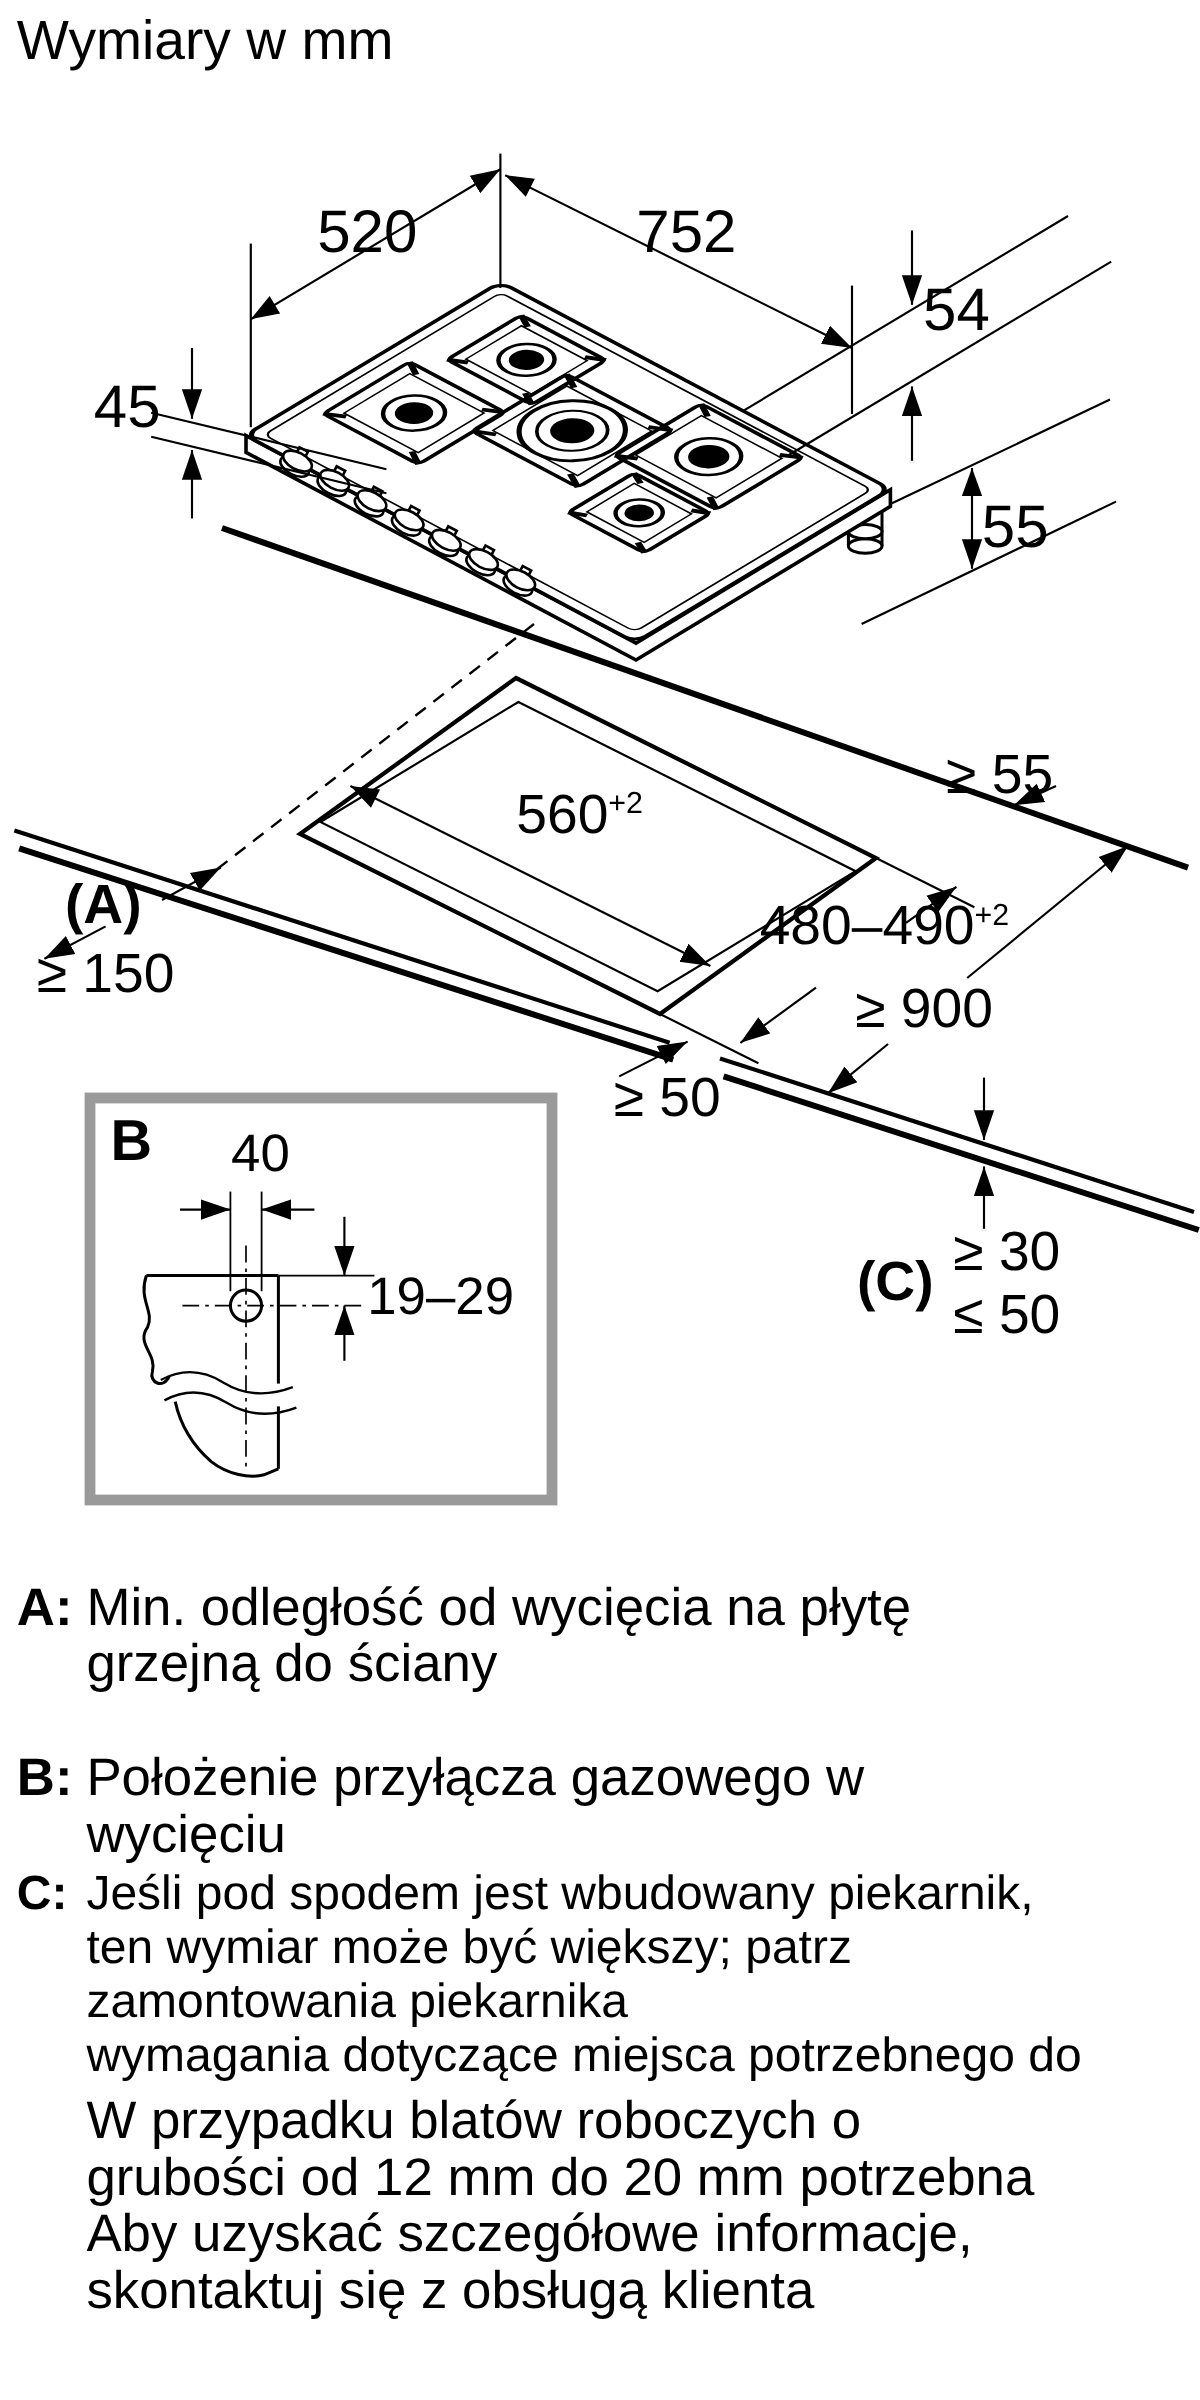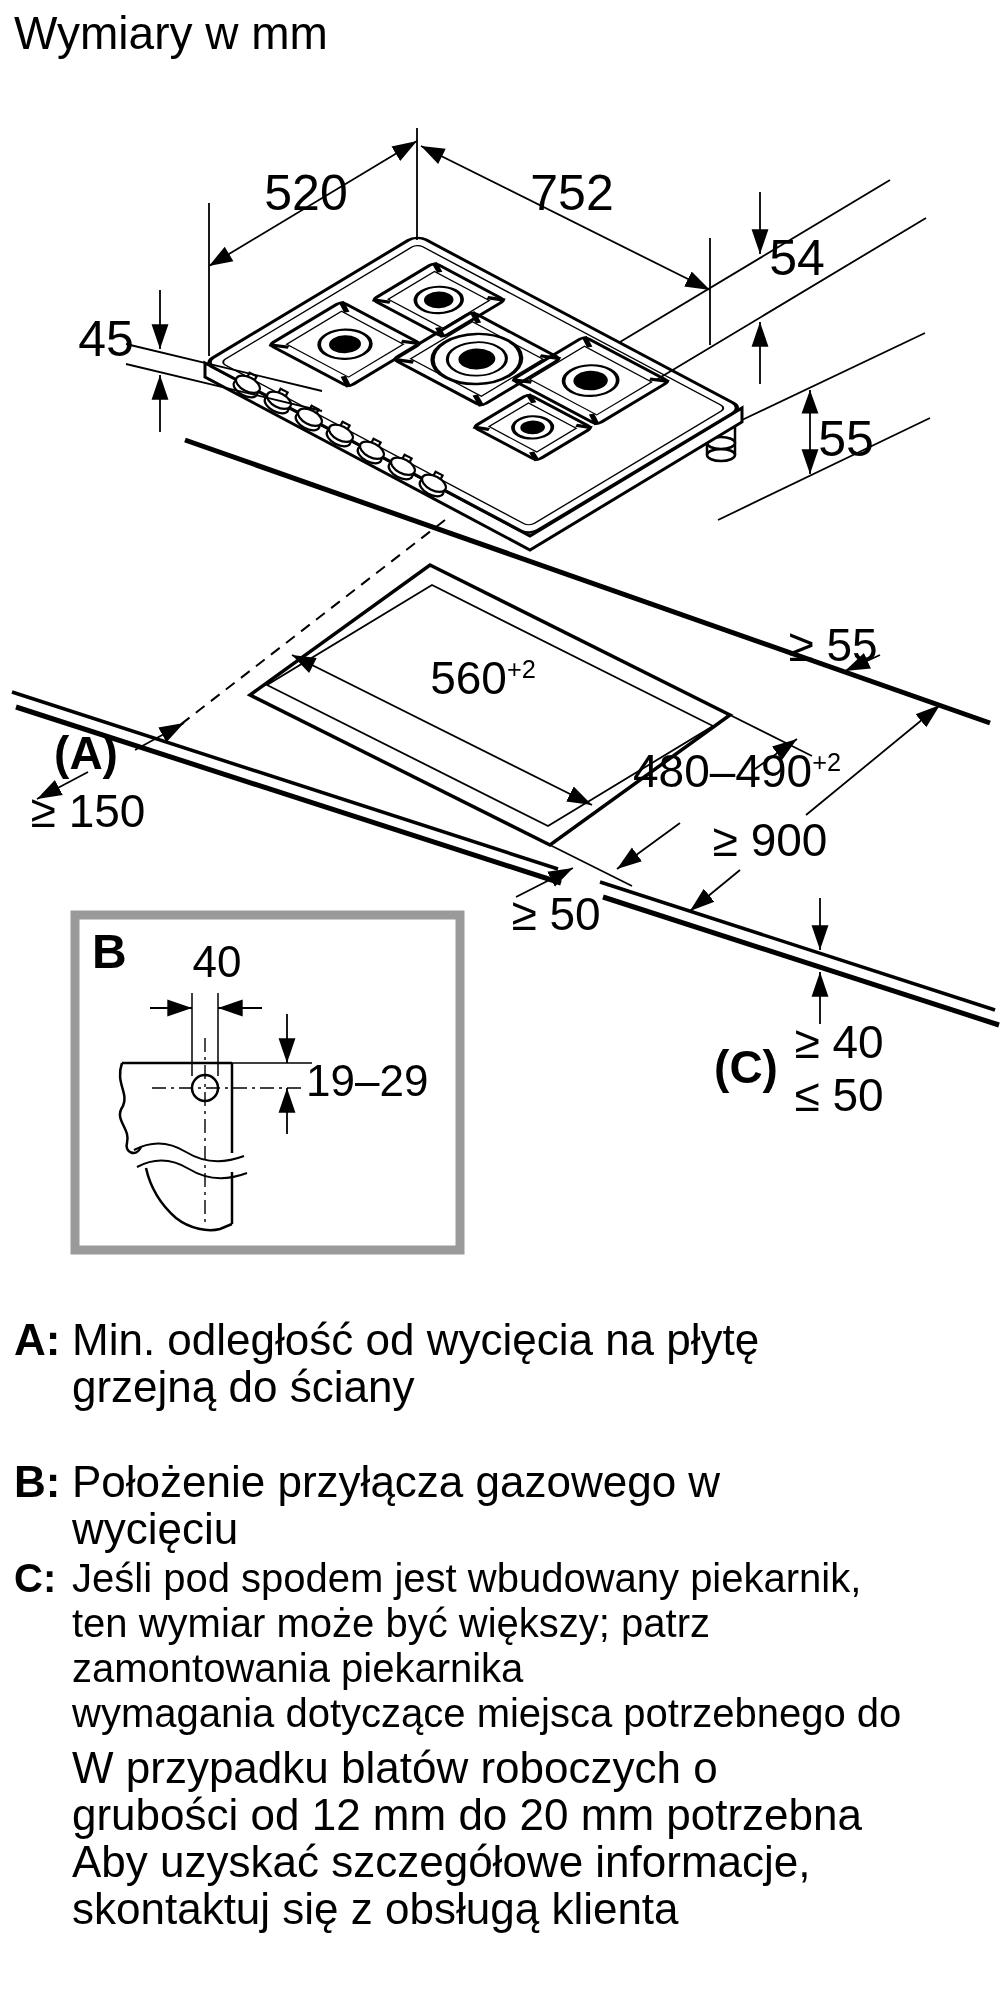--- a/index.html
+++ b/index.html
@@ -220,21 +220,21 @@
   <div class="lbl big" style="left:846px;top:439px;">55</div>
 
   <div class="lbl mid" style="left:833px;top:645px;">≥ 55</div>
   <div class="lbl mid" style="left:483px;top:678px;"><span>560</span><sup>+2</sup></div>
   <div class="lbl mid bold" style="left:86px;top:753px;">(A)</div>
   <div class="lbl mid" style="left:88px;top:811px;">≥ 150</div>
   <div class="lbl mid" style="left:737px;top:771px;"><span>480–490</span><sup>+2</sup></div>
   <div class="lbl mid" style="left:770px;top:840px;">≥ 900</div>
   <div class="lbl mid" style="left:556px;top:914px;">≥ 50</div>
   <div class="lbl mid bold" style="left:746px;top:1067px;">(C)</div>
-  <div class="lbl mid" style="left:839px;top:1042px;">≥ 40</div>
+  <div class="lbl mid" style="left:839px;top:1042px;">≥ 30</div>
   <div class="lbl mid" style="left:839px;top:1095px;">≤ 50</div>
 
   <div id="b-letter" class="lbl">B</div>
   <div class="lbl bbx" style="left:217px;top:962px;">40</div>
   <div id="d1929" class="lbl bbx" style="left:306px;top:1081px;">19–29</div>
 
   <div class="leg" style="top:1316px;">
     <span class="key">A:</span>
     <span class="txt">
         <span class="ln">Min. odległość od wycięcia na płytę</span>

